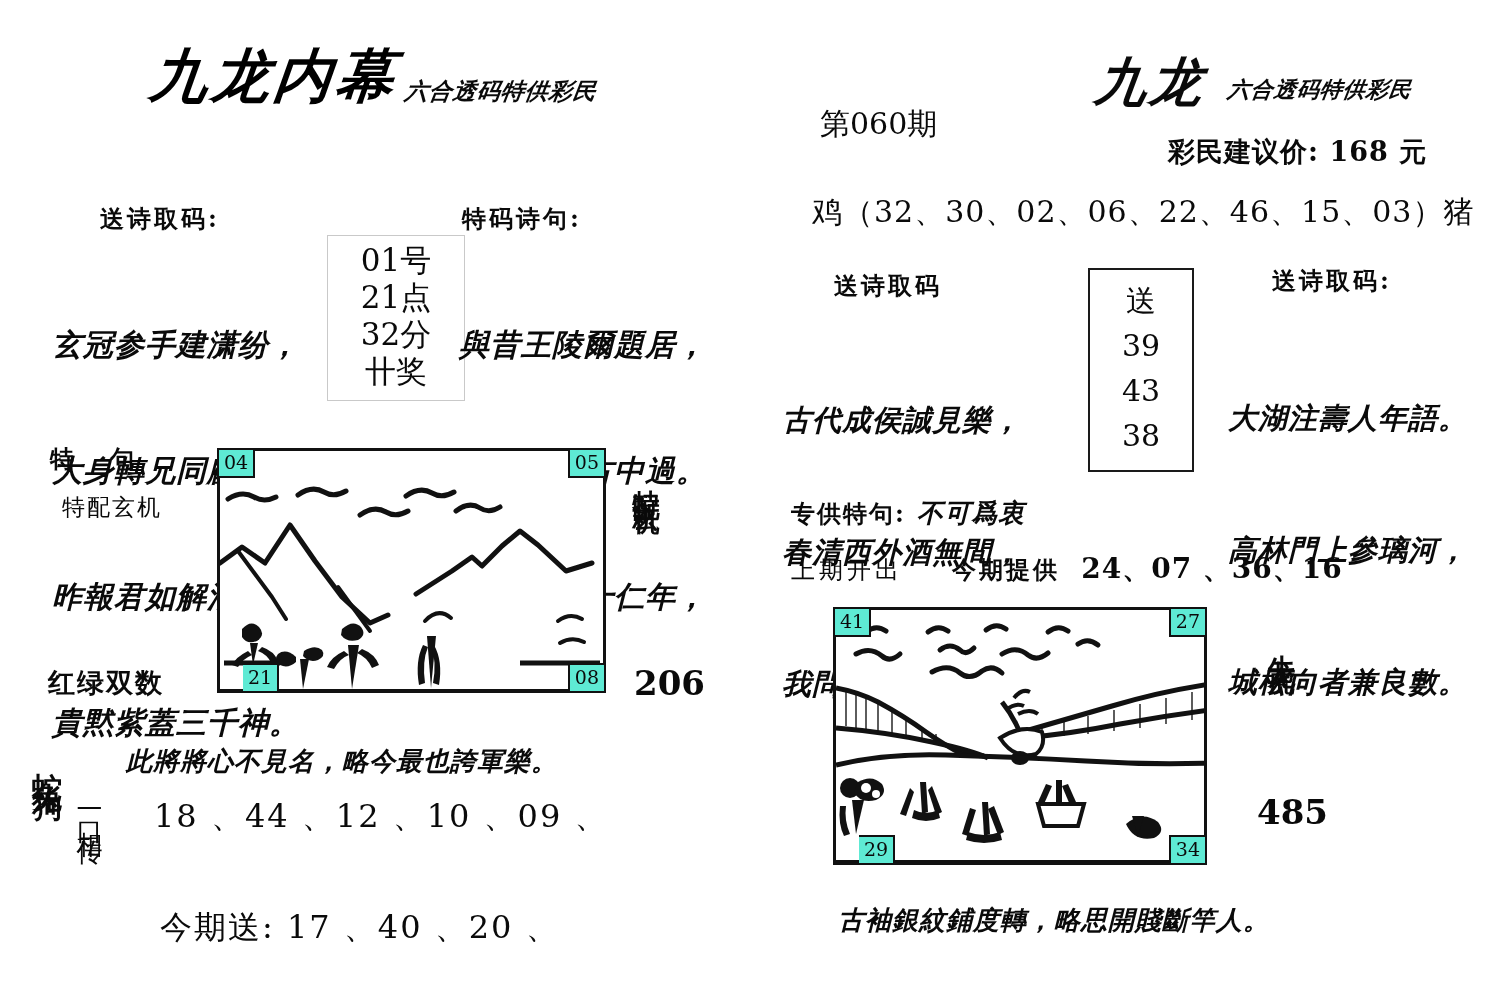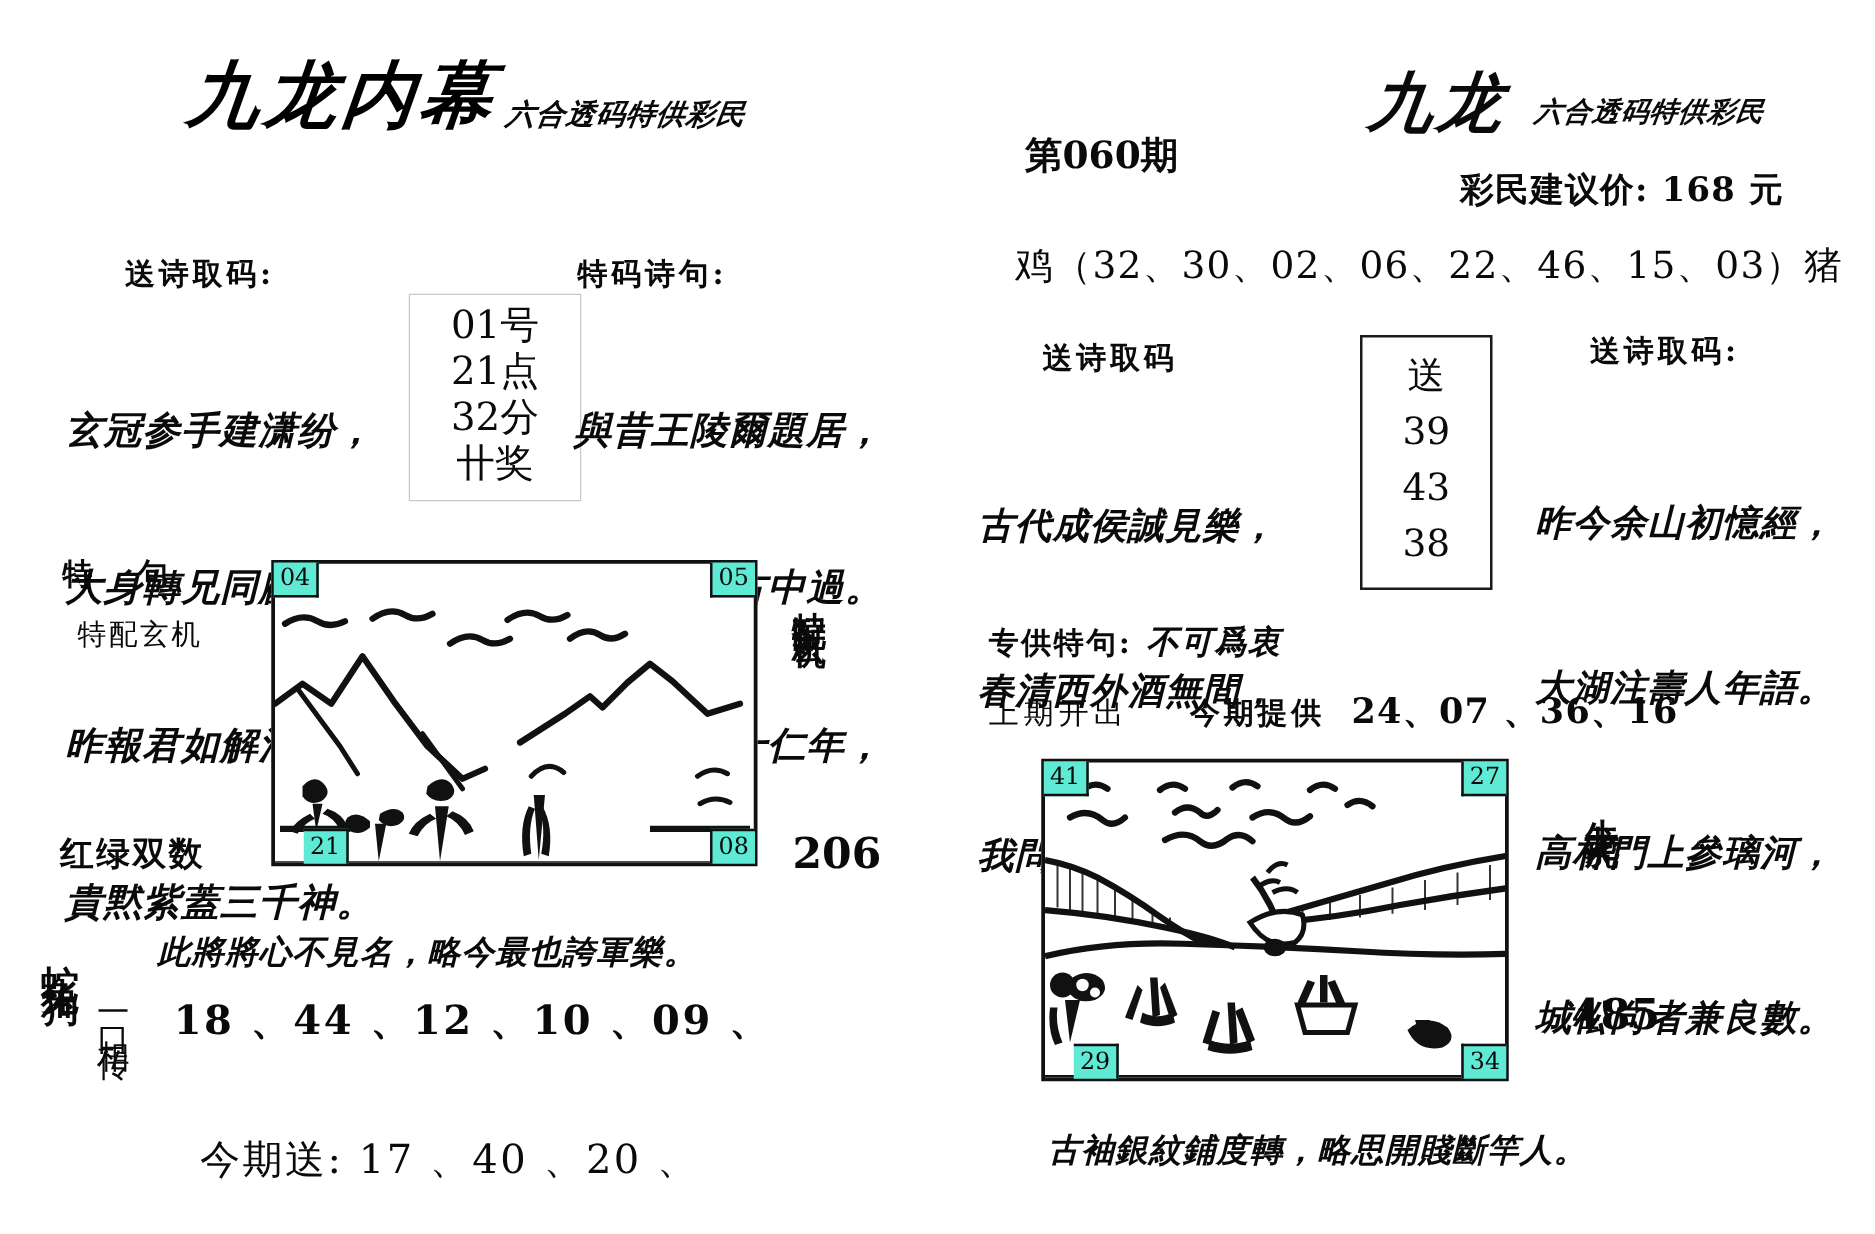--- a/index.html
+++ b/index.html
@@ -41,21 +41,21 @@
   .brand-sub-right{
     left:1228px;top:75px;
     font-family:"DejaVu Serif","Liberation Serif",serif;
     font-size:22px;letter-spacing:1px;font-weight:600;
     font-style:italic;
     transform:skewX(-8deg);
   }
   .issue{
     left:820px;top:104px;
     font-family:"DejaVu Serif","Liberation Serif",serif;
-    font-size:30px;font-weight:700;
+    font-size:30px;font-weight:400;
   }
   .price{
     left:1168px;top:134px;
     font-family:"DejaVu Serif","Liberation Serif",serif;
     font-size:27px;font-weight:600;letter-spacing:1px;
   }
   .zodiacline{
     left:812px;top:192px;
     font-family:"DejaVu Serif","Liberation Serif",serif;
     font-size:30px;letter-spacing:1px;
@@ -248,21 +248,21 @@
       <span class="corner br">08</span>
     </div>
 
     <div class="abs vert" style="left:628px;top:468px;font-size:27px;">特配玄机</div>
     <div class="abs bignum" style="left:634px;top:663px;">206</div>
 
     <div class="abs vert" style="left:26px;top:748px;font-size:30px;letter-spacing:10px;">蛇兔狗</div>
     <div class="abs vert" style="left:73px;top:795px;font-size:26px;letter-spacing:8px;font-weight:500;">一口相传</div>
 
     <div class="abs caption" style="left:126px;top:744px;">此將將心不見名，略今最也誇軍樂。</div>
-    <div class="abs numrow" style="left:139px;top:795px;font-weight:bold;">18 、44 、12 、10 、09 、</div>
+    <div class="abs numrow" style="left:154px;top:795px;">18 、44 、12 、10 、09 、</div>
     <div class="abs numrow" style="left:160px;top:906px;">
       <span>今期送:</span>
       <span>17 、40 、20 、</span>
     </div>
   </div>
 
   <div>
 
     <div class="abs brand-right">九龙</div>
     <div class="abs brand-sub-right">六合透码特供彩民</div>
@@ -289,21 +289,20 @@
       <div>送</div>
       <div>39</div>
       <div>43</div>
       <div>38</div>
     </div>
 
     <div class="abs" style="left:1272px;top:265px;">
       <span class="lbl">送诗取码:</span>
     </div>
     <div class="abs poem-r" style="left:1228px;top:308px;">
-      <div>昨今余山初憶經，</div>
       <div>大湖注壽人年語。</div>
       <div>高林門上參璃河，</div>
       <div>城松向者兼良數。</div>
     </div>
 
     <div class="abs" style="left:791px;top:496px;">
       <span class="lbl" style="letter-spacing:2px;">专供特句:</span>
       <span class="caption" style="margin-left:6px;">不可爲衷</span>
     </div>
 

